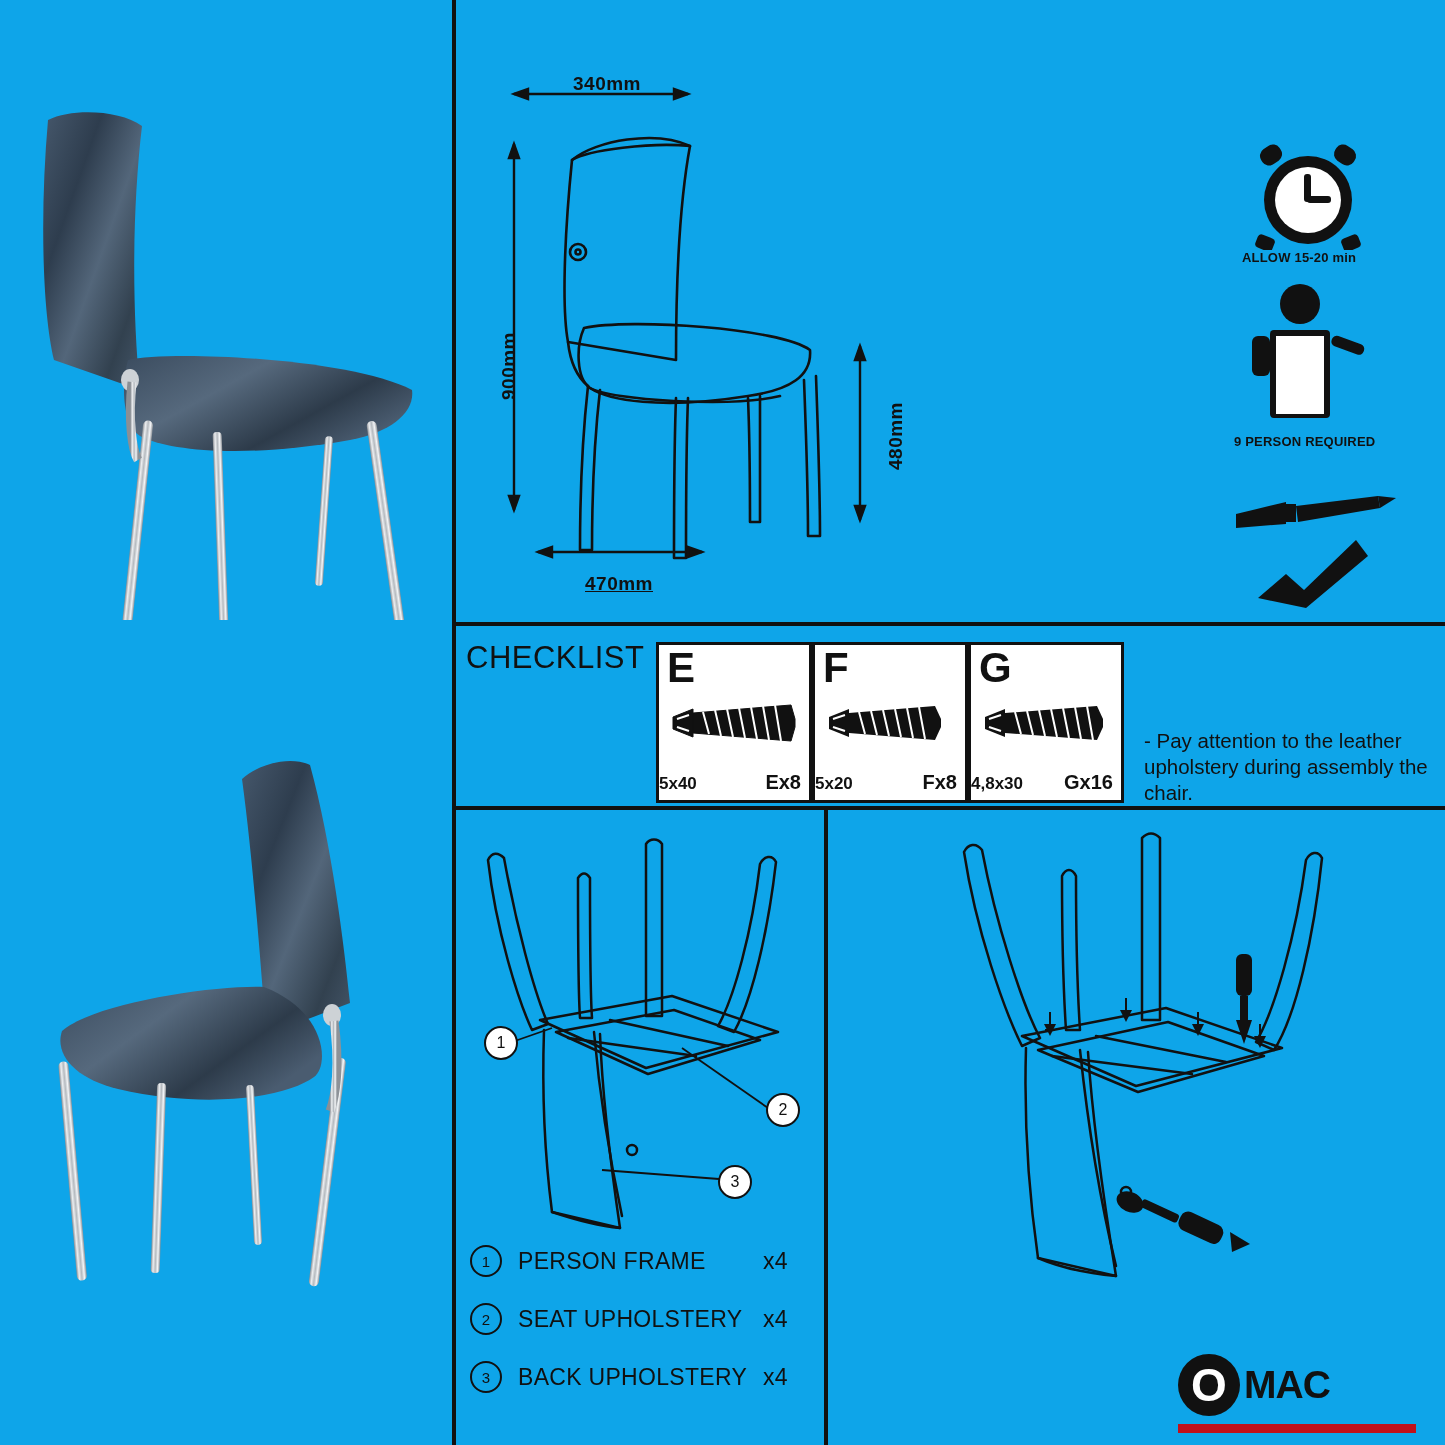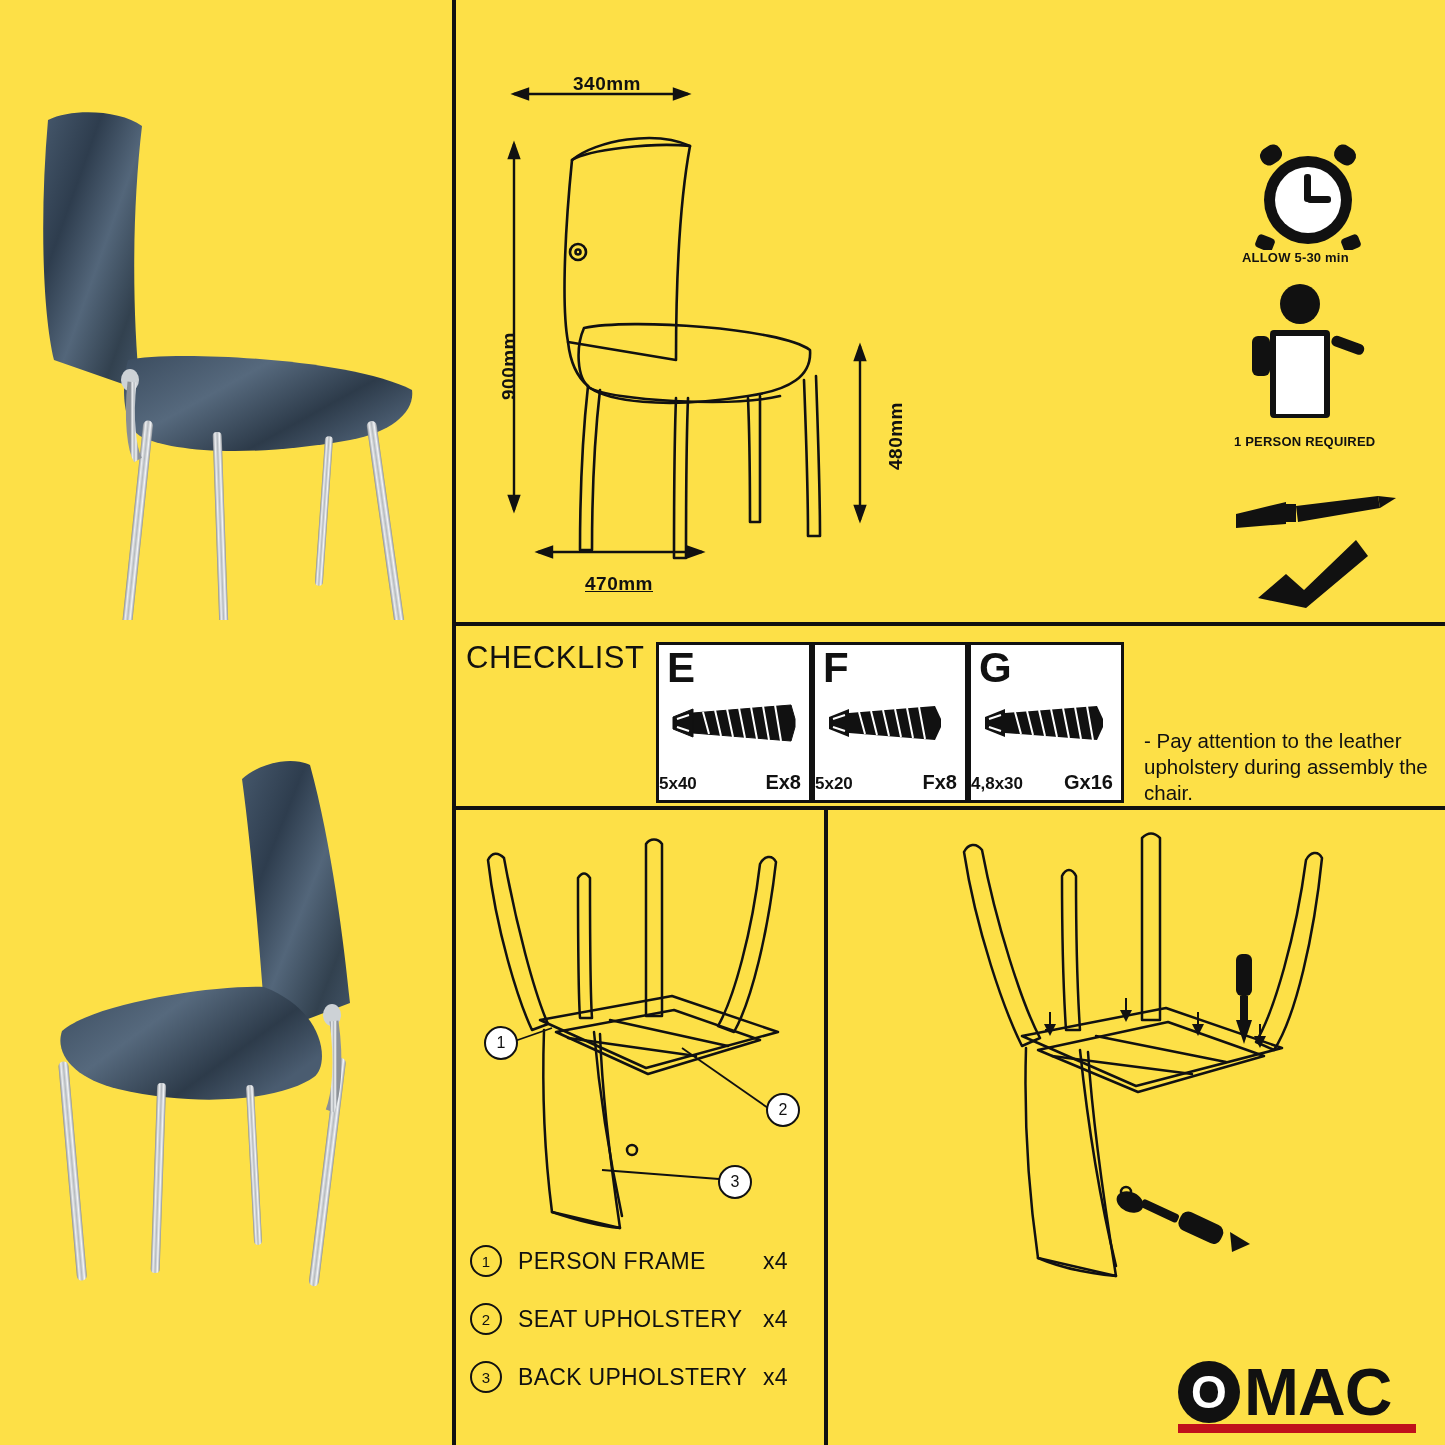--- a/index.html
+++ b/index.html
@@ -3,21 +3,21 @@
 <meta charset="utf-8">
 <style>
   html,body{margin:0;padding:0;}
   body{
     width:1445px;height:1445px;
     background:#ffffff;
     font-family:"Liberation Sans", sans-serif;
     color:#111;
     overflow:hidden;
   }
-  .sheet{position:relative;width:1445px;height:1445px;background:#fde047;}
+  .sheet{position:relative;width:1445px;height:1445px;background:#0ea5e9;}
 
   
   .vline{position:absolute;background:#111;}
   .hline{position:absolute;background:#111;}
 
   
   .photo{position:absolute;overflow:hidden;}
 
   
   svg{display:block;}
@@ -108,21 +108,21 @@
     font-weight:bold;
   }
   .logo-o{
     width:62px;height:62px;border-radius:50%;
     background:#111;color:#fff;
     display:flex;align-items:center;justify-content:center;
     font-size:46px;line-height:1;
     margin-right:4px;
   }
   .logo-mac{
-    font-size:66px;color:#111;letter-spacing:-1px;
+    font-size:39px;color:#111;letter-spacing:-1px;
   }
   .logo-bar{
     position:absolute;
     height:9px;background:#c0111b;
   }
 </style>
 </head>
 <body>
 
 <div class="sheet">
@@ -248,32 +248,32 @@
       <rect x="22" y="6" width="22" height="18" rx="8" transform="rotate(-35 33 15)"></rect>
       <rect x="96" y="6" width="22" height="18" rx="8" transform="rotate(35 107 15)"></rect>
       <circle cx="70" cy="60" r="44"></circle>
       <circle cx="70" cy="60" r="33" fill="#fff"></circle>
       <rect x="66" y="34" width="7" height="28" rx="3"></rect>
       <rect x="69" y="56" width="24" height="7" rx="3"></rect>
       <rect x="18" y="96" width="18" height="14" rx="4" transform="rotate(22 27 103)"></rect>
       <rect x="104" y="96" width="18" height="14" rx="4" transform="rotate(-22 113 103)"></rect>
     </g>
   </svg>
-  <div class="icon-cap" style="left:1242px;top:250px;">ALLOW 5-30 min</div>
+  <div class="icon-cap" style="left:1242px;top:250px;">ALLOW 15-20 min</div>
 
   <svg style="position:absolute;left:1248px;top:282px;" width="130" height="140">
     <g fill="#111">
       <circle cx="52" cy="22" r="20"></circle>
       <rect x="22" y="48" width="60" height="88" rx="4"></rect>
       <rect x="84" y="52" width="34" height="11" rx="5" transform="rotate(20 84 57)"></rect>
       <rect x="4" y="54" width="18" height="40" rx="6"></rect>
     </g>
     <rect x="28" y="54" width="48" height="78" fill="#fff"></rect>
   </svg>
-  <div class="icon-cap" style="left:1234px;top:434px;">1 PERSON REQUIRED</div>
+  <div class="icon-cap" style="left:1234px;top:434px;">9 PERSON REQUIRED</div>
 
   <svg style="position:absolute;left:1228px;top:478px;" width="180" height="130">
     <g fill="#111">
       <path d="M8 36 L58 24 L58 46 L8 50 Z"></path>
       <rect x="56" y="26" width="12" height="18"></rect>
       <path d="M68 28 L150 18 L152 30 L70 44 Z"></path>
       <path d="M150 18 L168 20 L152 30 Z"></path>
       <path d="M30 120 L58 96 L76 112 L128 62 L140 78 L78 130 Z"></path>
     </g>
   </svg>

